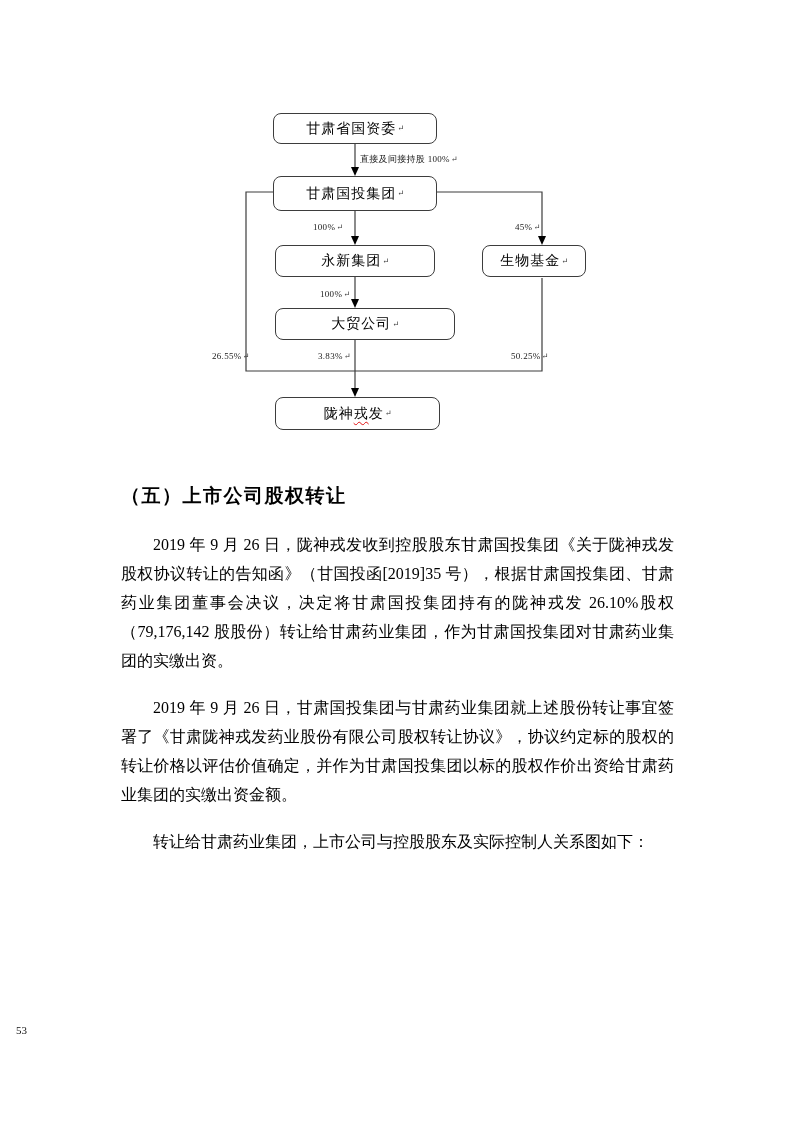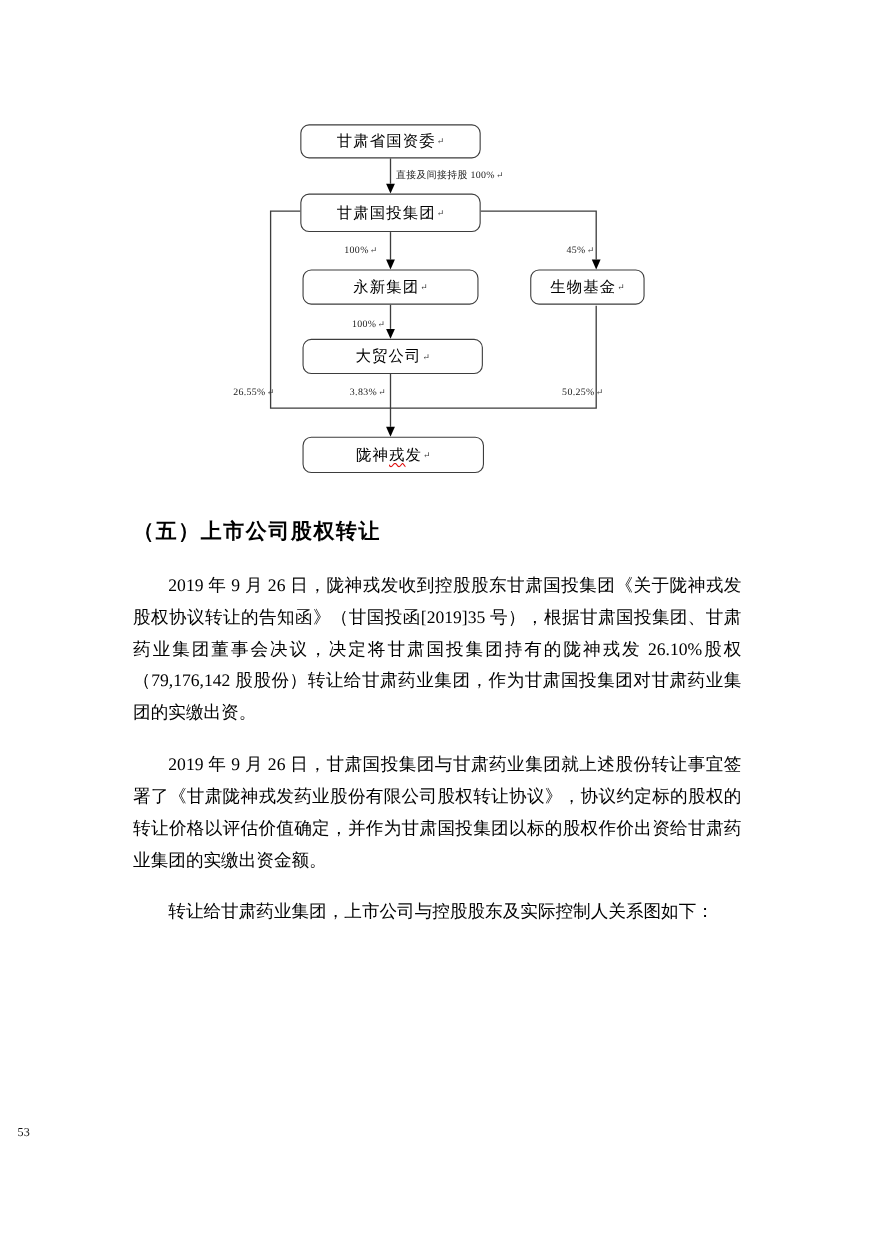--- a/index.html
+++ b/index.html
@@ -50,21 +50,21 @@
     left: 121px;
     top: 468px;
     width: 553px;
   }
   .heading {
     font-family: "Liberation Sans", "DejaVu Sans", sans-serif;
     font-weight: bold;
     font-size: 19px;
     line-height: 24px;
     letter-spacing: 1.5px;
-    margin: 4px 0 22px 0;
+    margin: 16px 0 22px 0;
     color: #000;
   }
   .para {
     font-size: 16px;
     line-height: 29px;
     text-align: justify;
     text-indent: 32px;
     margin: 0 0 18px 0;
     color: #000;
   }
@@ -109,21 +109,21 @@
         <span class="ret">↵</span>
     </div>
     <div class="node" style="left:273px;top:176px;width:164px;height:35px">
       <span>甘肃国投集团</span>
         <span class="ret">↵</span>
     </div>
     <div class="node" style="left:275px;top:245px;width:160px;height:32px">
       <span>永新集团</span>
         <span class="ret">↵</span>
     </div>
-    <div class="node" style="left:275px;top:308px;width:164px;height:32px">
+    <div class="node" style="left:275px;top:308px;width:180px;height:32px">
       <span>大贸公司</span>
         <span class="ret">↵</span>
     </div>
     <div class="node" style="left:482px;top:245px;width:104px;height:32px">
       <span>生物基金</span>
         <span class="ret">↵</span>
     </div>
     <div class="node" style="left:275px;top:397px;width:165px;height:33px">
       <span>陇神</span>
         <span class="spell-err">戎</span>

